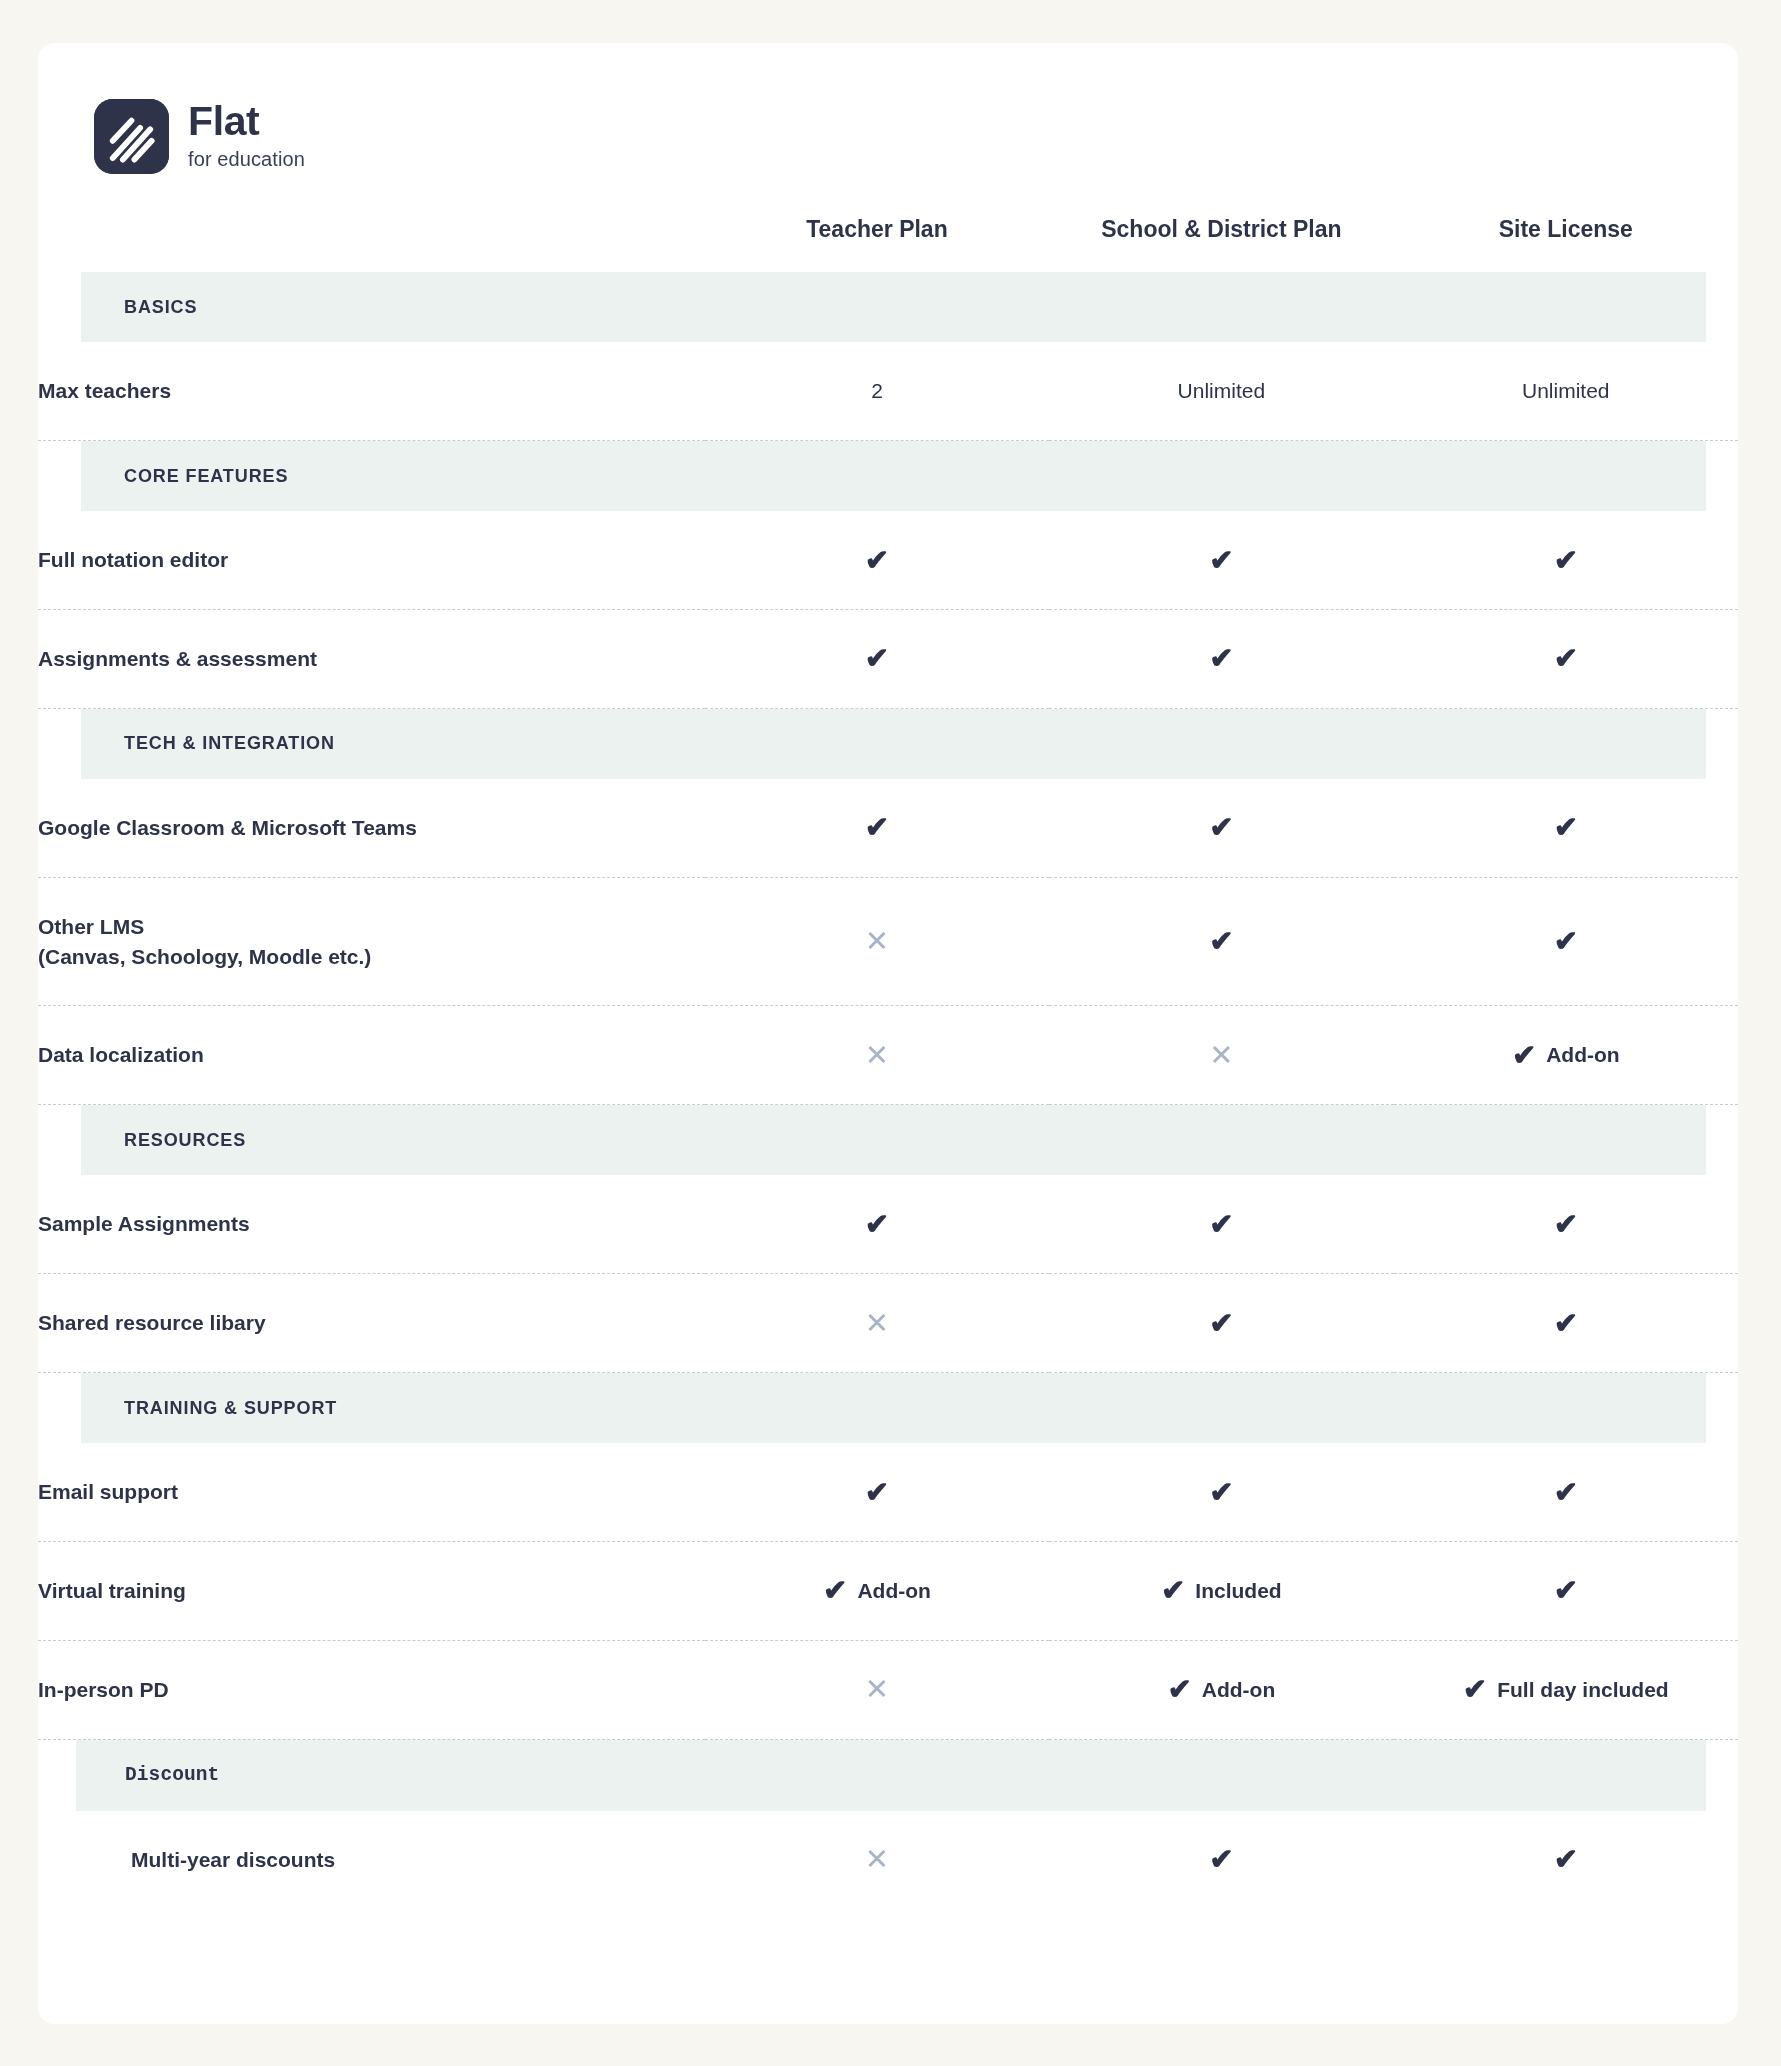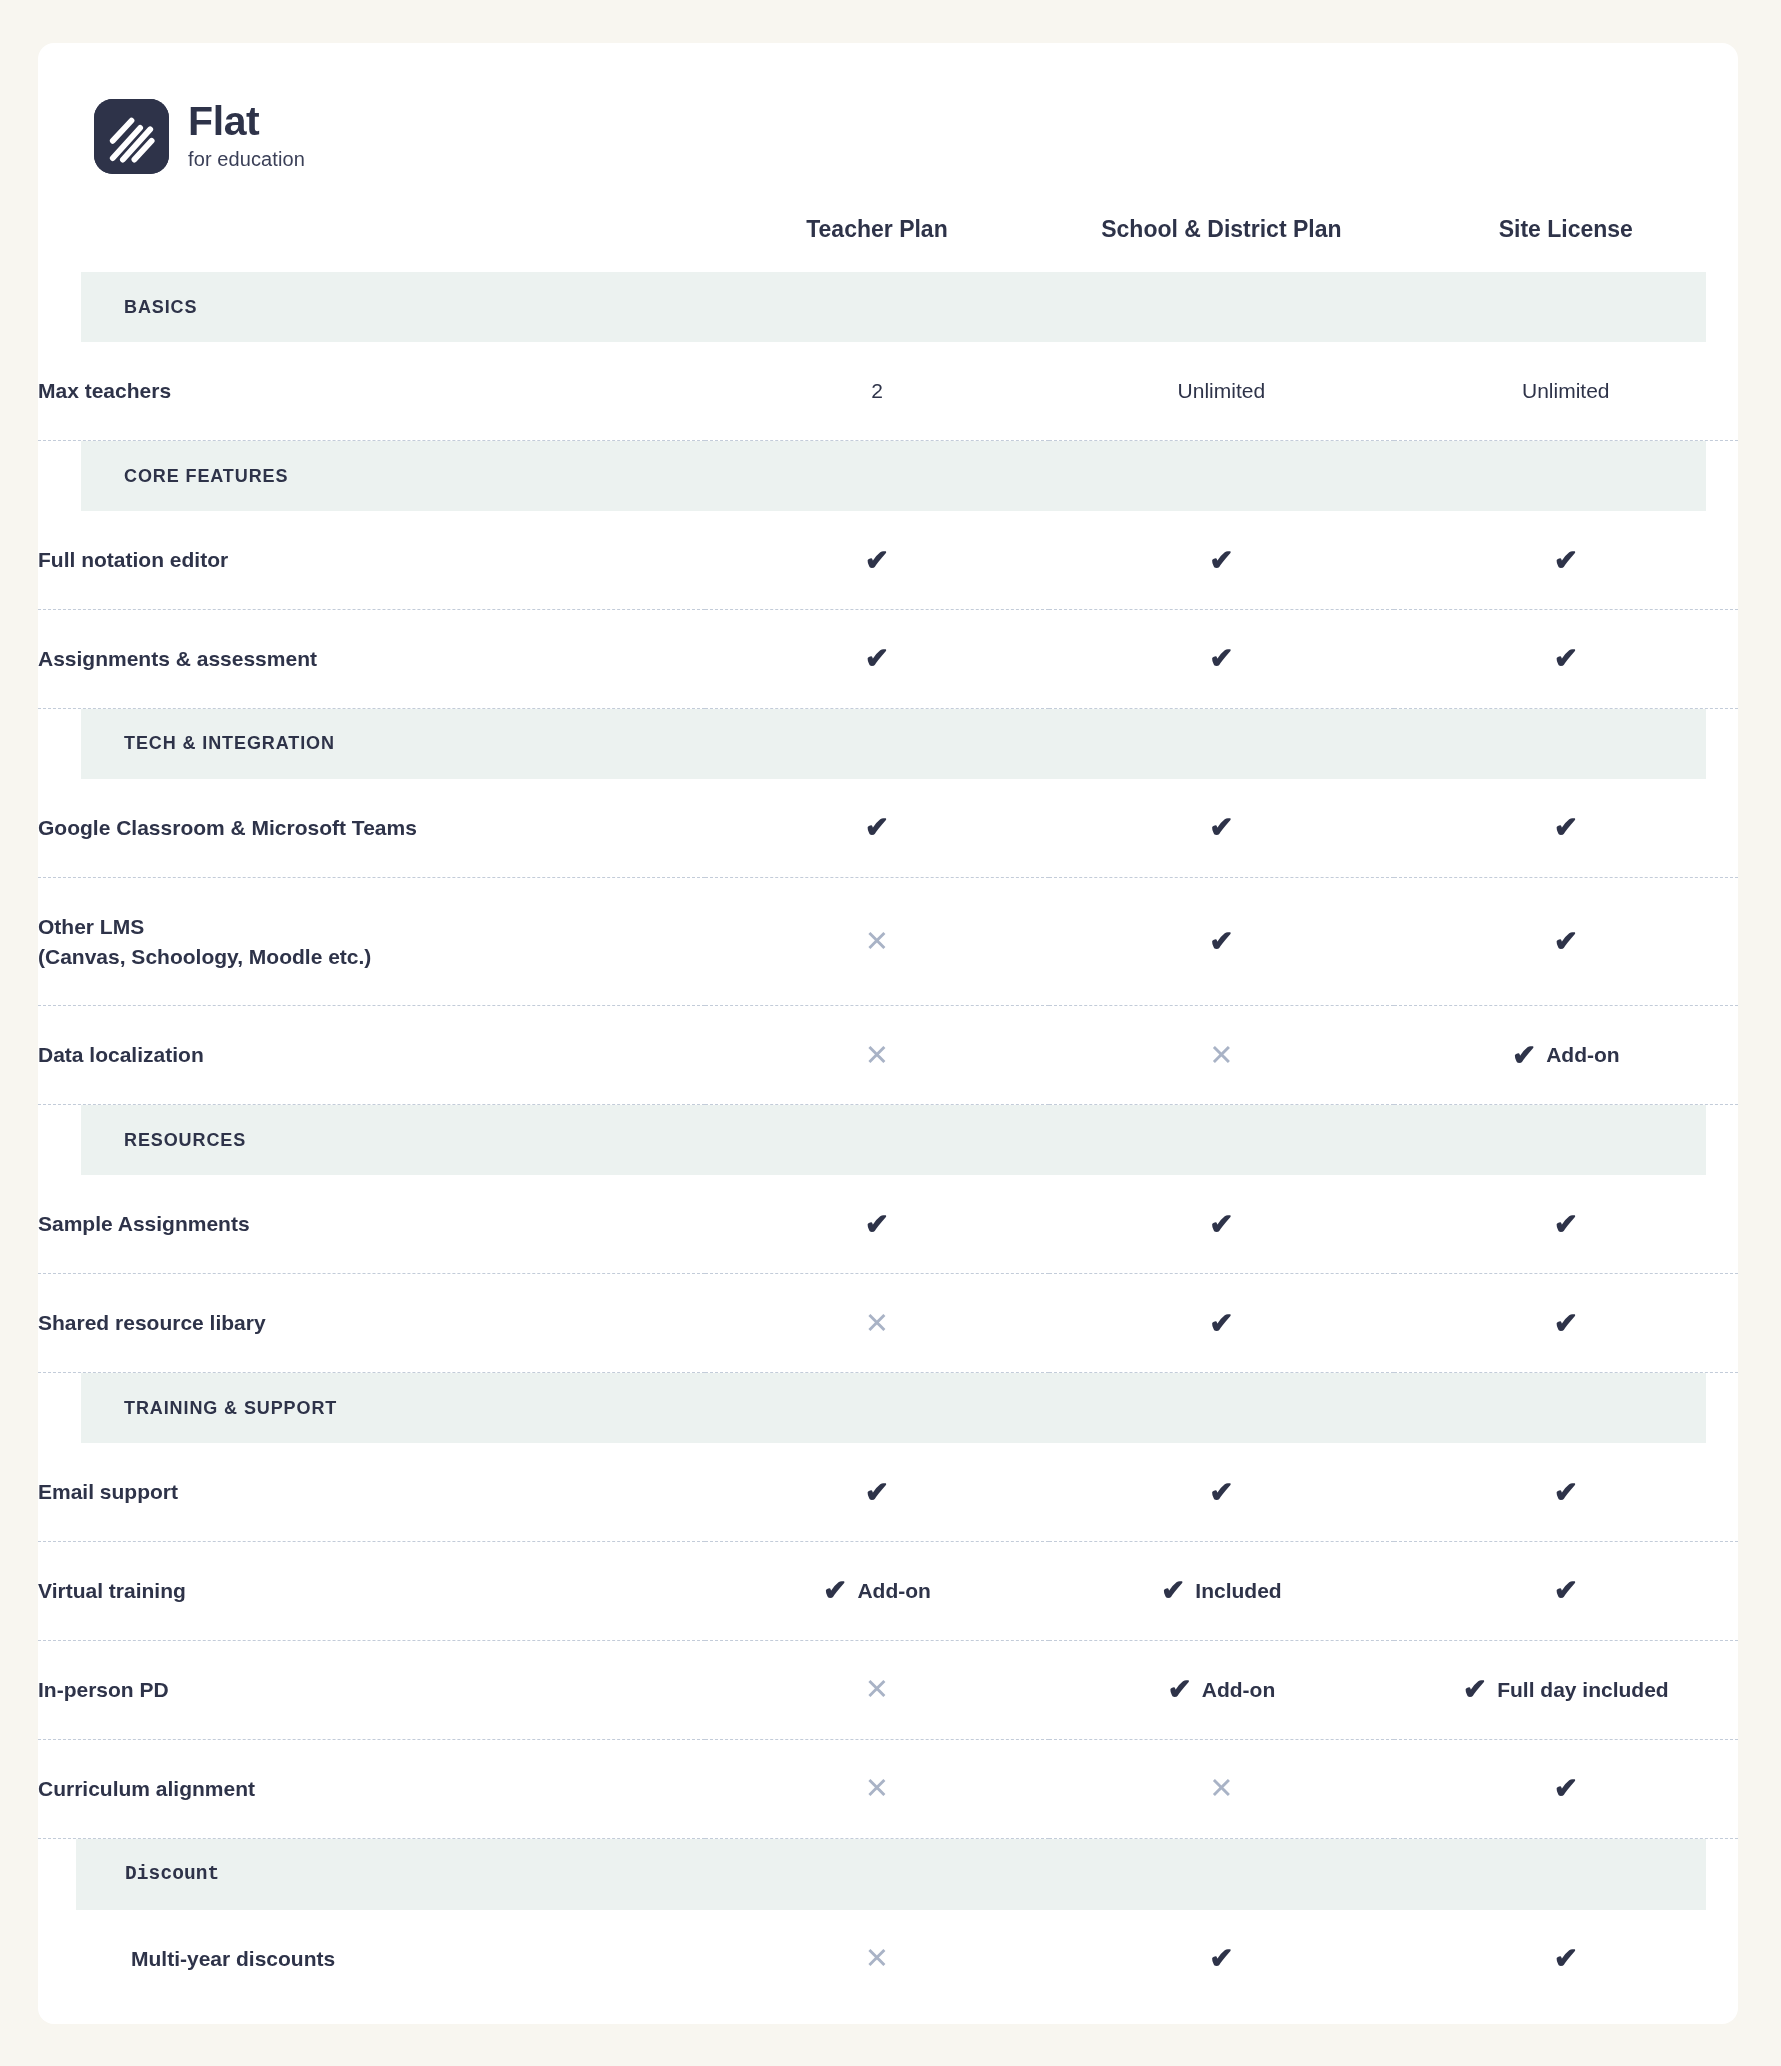--- a/index.html
+++ b/index.html
@@ -324,26 +324,20 @@
           <td class="feat-val"><span class="cross">✕</span></td>
           <td class="feat-val"><span class="tick-label">
               <span class="tick">✔</span>
               <span class="txt">Add-on</span>
             </span></td>
           <td class="feat-val"><span class="tick-label">
               <span class="tick">✔</span>
               <span class="txt">Full day included</span>
             </span></td>
         </tr>
-        <tr class="feature-row">
-          <td class="feat-label">Curriculum alignment</td>
-          <td class="feat-val"><span class="cross">✕</span></td>
-          <td class="feat-val"><span class="cross">✕</span></td>
-          <td class="feat-val"><span class="tick">✔</span></td>
-        </tr>
         <tr class="section-row">
           <td colspan="4">
             <div class="band titlecase">Discount</div>
           </td>
         </tr>
         <tr class="feature-row nodash">
           <td class="feat-label indent">Multi-year discounts</td>
           <td class="feat-val"><span class="cross">✕</span></td>
           <td class="feat-val"><span class="tick">✔</span></td>
           <td class="feat-val"><span class="tick">✔</span></td>

